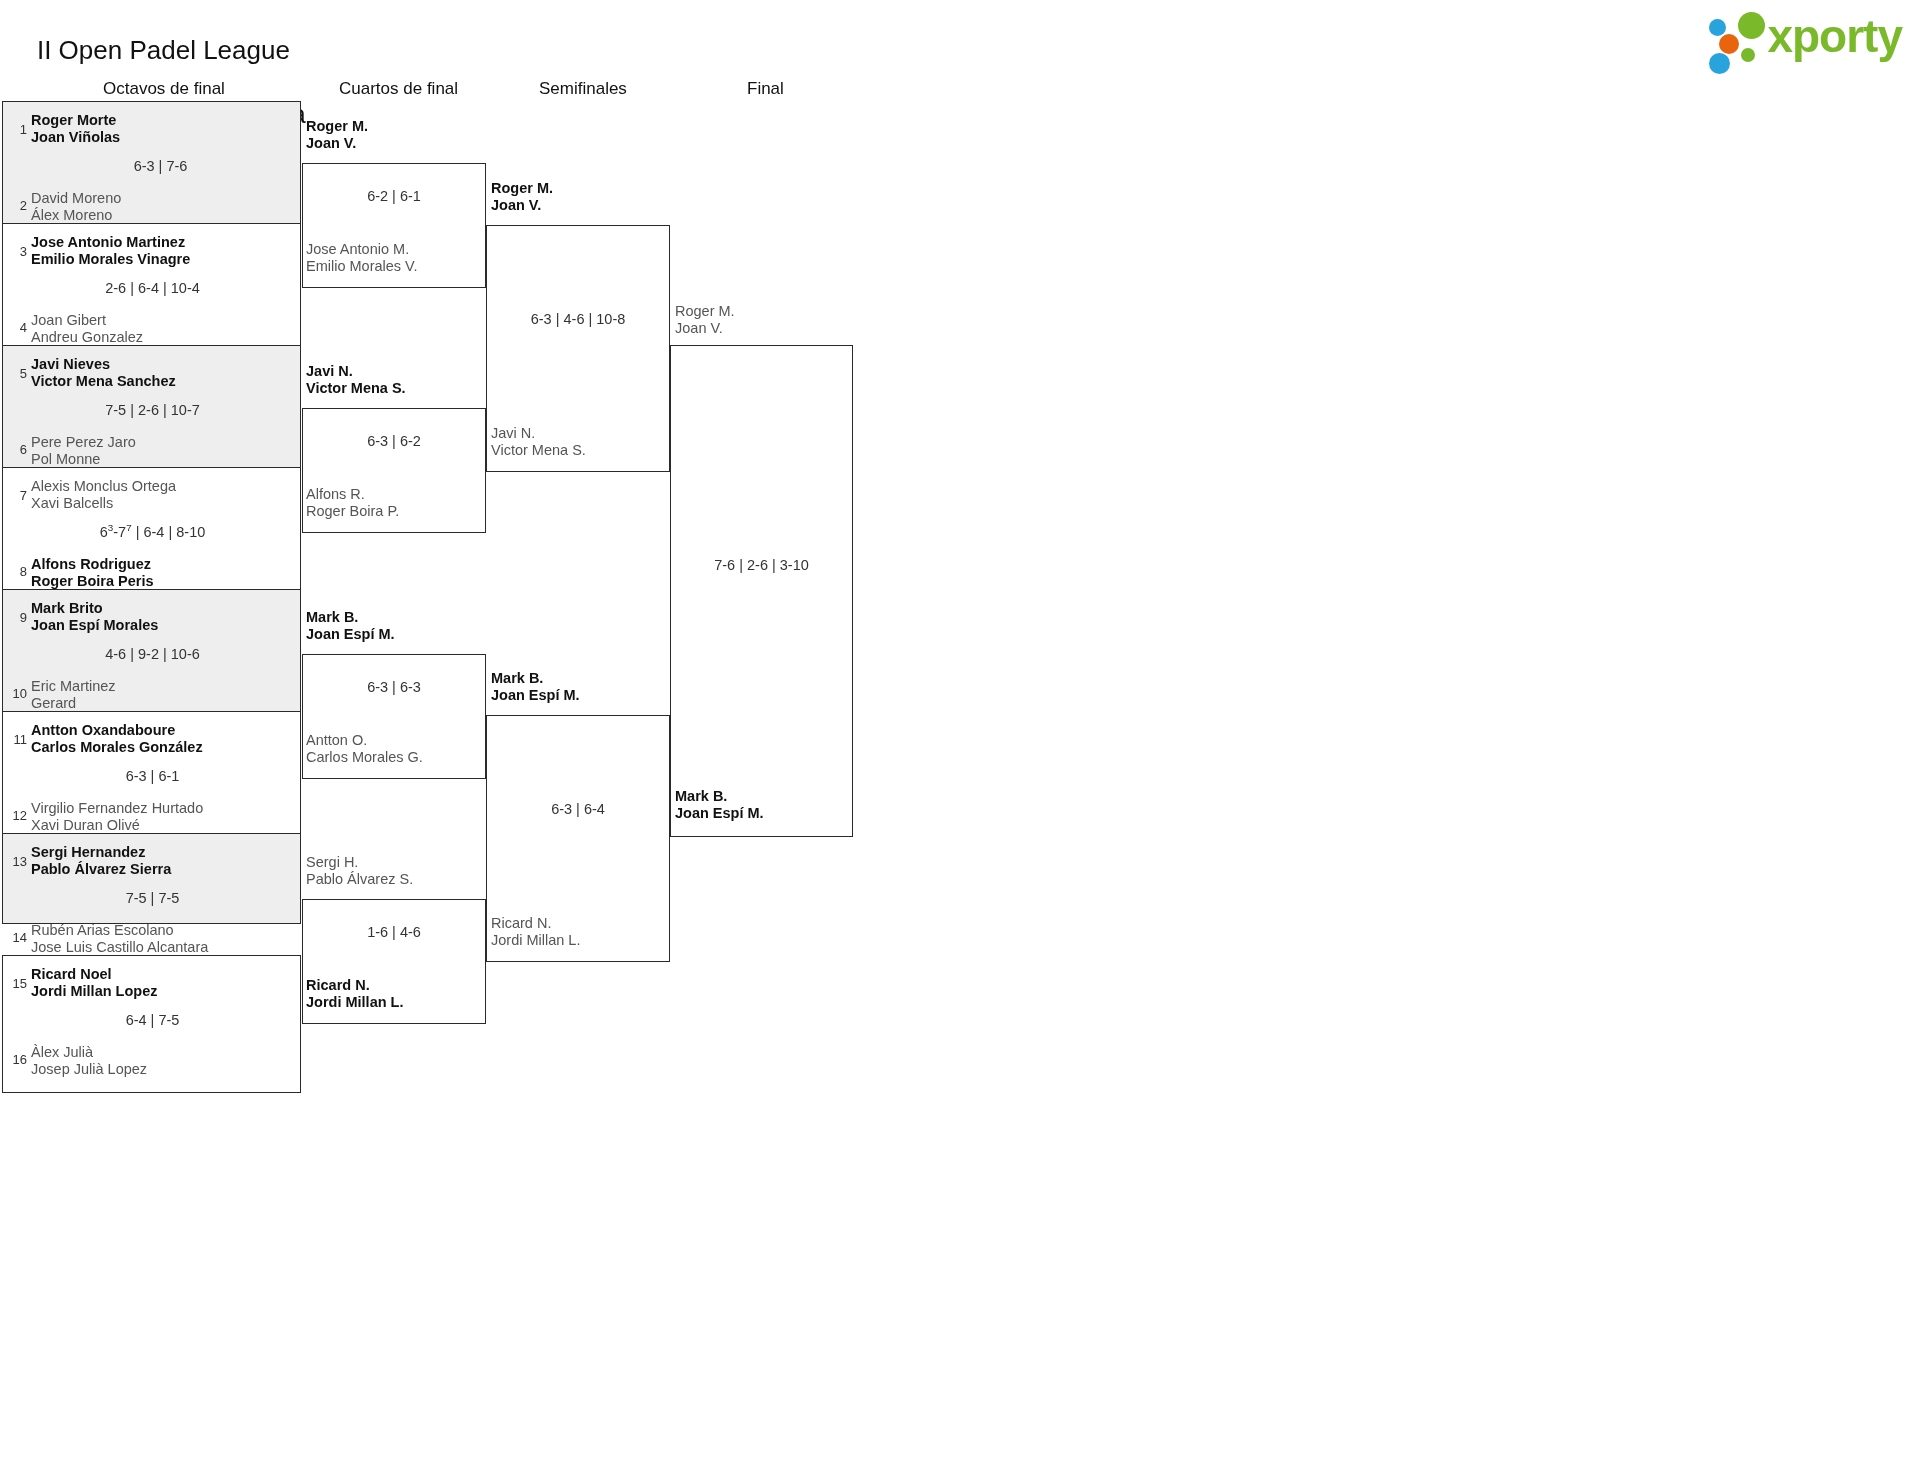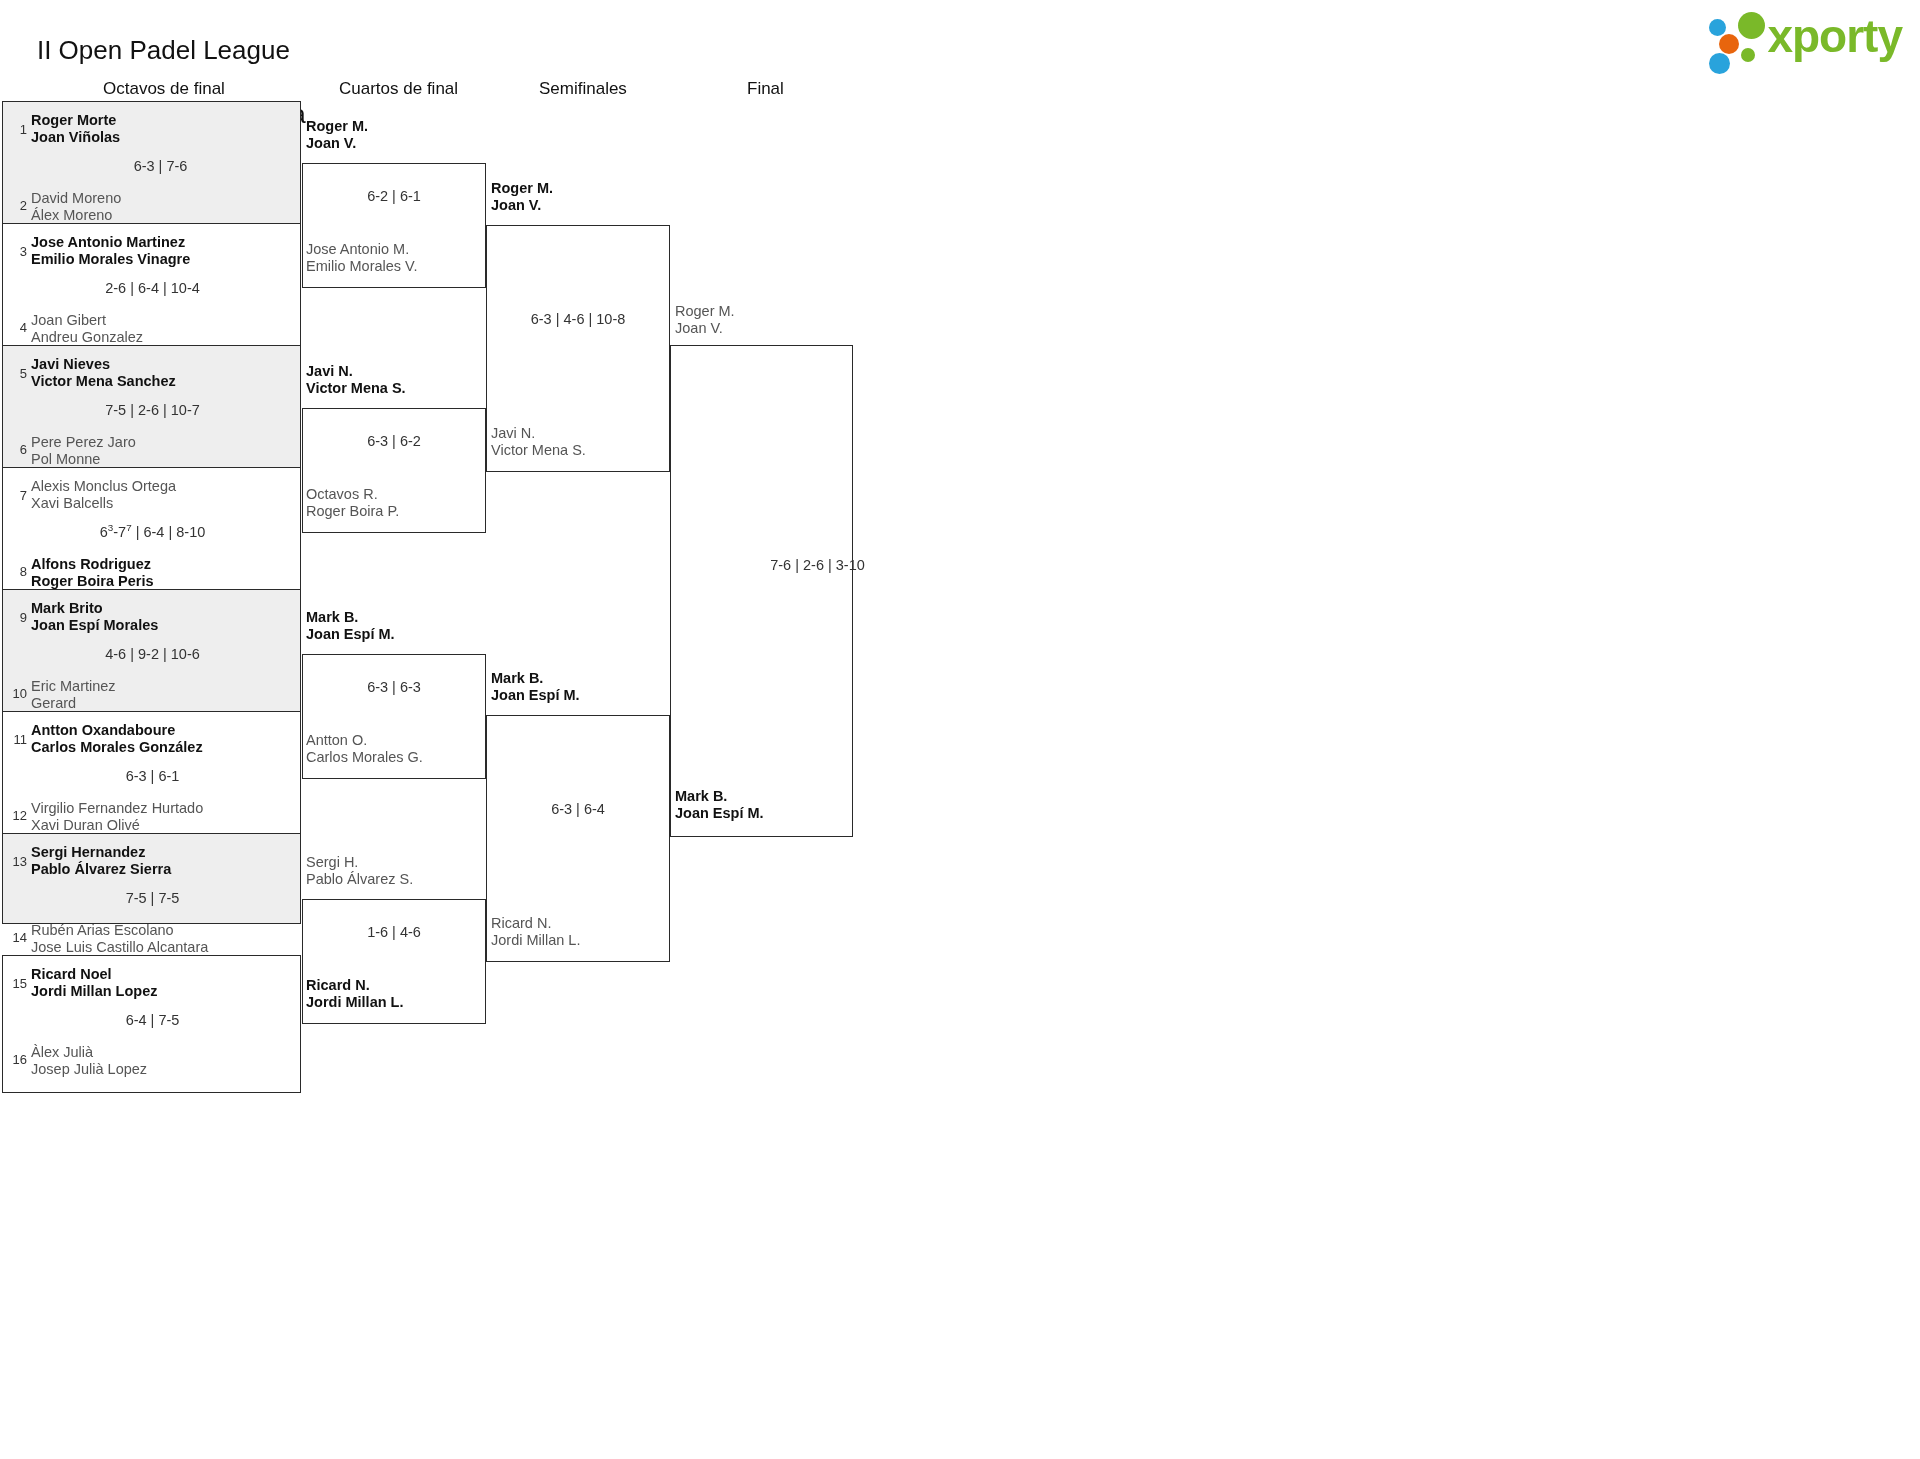--- a/index.html
+++ b/index.html
@@ -244,21 +244,21 @@
     <span class="ln">Emilio Morales V.</span>
   </span>
 
   <span class="nm win" style="left:306px;top:363px;">
     <span class="ln">Javi N.</span>
     <span class="ln">Victor Mena S.</span>
   </span>
   <div class="bx" style="left:302px;top:408px;width:184px;height:125px;"></div>
   <span class="sc" style="left:302px;top:433px;width:184px;">6-3 | 6-2</span>
   <span class="nm lose" style="left:306px;top:486px;">
-    <span class="ln">Octavos R.</span>
+    <span class="ln">Alfons R.</span>
     <span class="ln">Roger Boira P.</span>
   </span>
 
   <span class="nm win" style="left:306px;top:609px;">
     <span class="ln">Mark B.</span>
     <span class="ln">Joan Espí M.</span>
   </span>
   <div class="bx" style="left:302px;top:654px;width:184px;height:125px;"></div>
   <span class="sc" style="left:302px;top:679px;width:184px;">6-3 | 6-3</span>
   <span class="nm lose" style="left:306px;top:732px;">
@@ -297,19 +297,19 @@
   <span class="nm lose" style="left:491px;top:915px;">
     <span class="ln">Ricard N.</span>
     <span class="ln">Jordi Millan L.</span>
   </span>
 
   <span class="nm lose" style="left:675px;top:303px;">
     <span class="ln">Roger M.</span>
     <span class="ln">Joan V.</span>
   </span>
   <div class="bx" style="left:670px;top:345px;width:183px;height:492px;"></div>
-  <span class="sc" style="left:686px;top:557px;width:183px;padding-left:40px;">7-6 | 2-6 | 3-10</span>
+  <span class="sc" style="left:670px;top:557px;width:183px;">7-6 | 2-6 | 3-10</span>
   <span class="nm win" style="left:675px;top:788px;">
     <span class="ln">Mark B.</span>
     <span class="ln">Joan Espí M.</span>
   </span>
 
 </div>
 
 </body></html>

